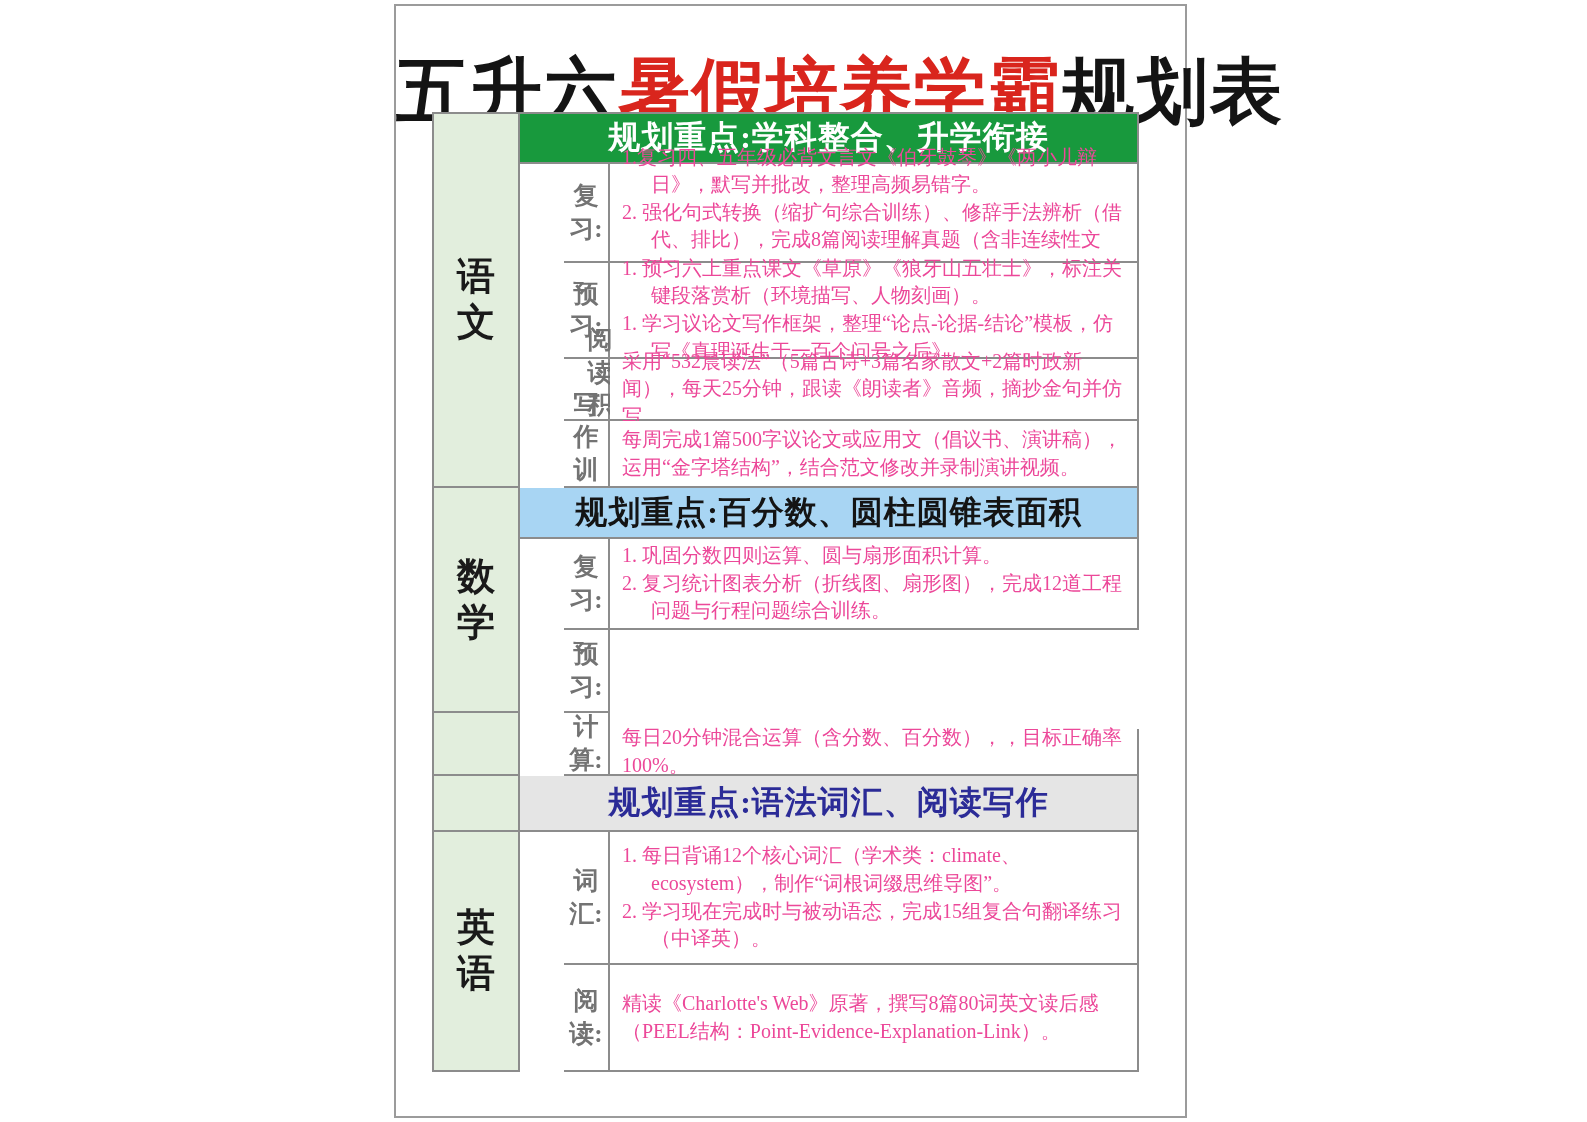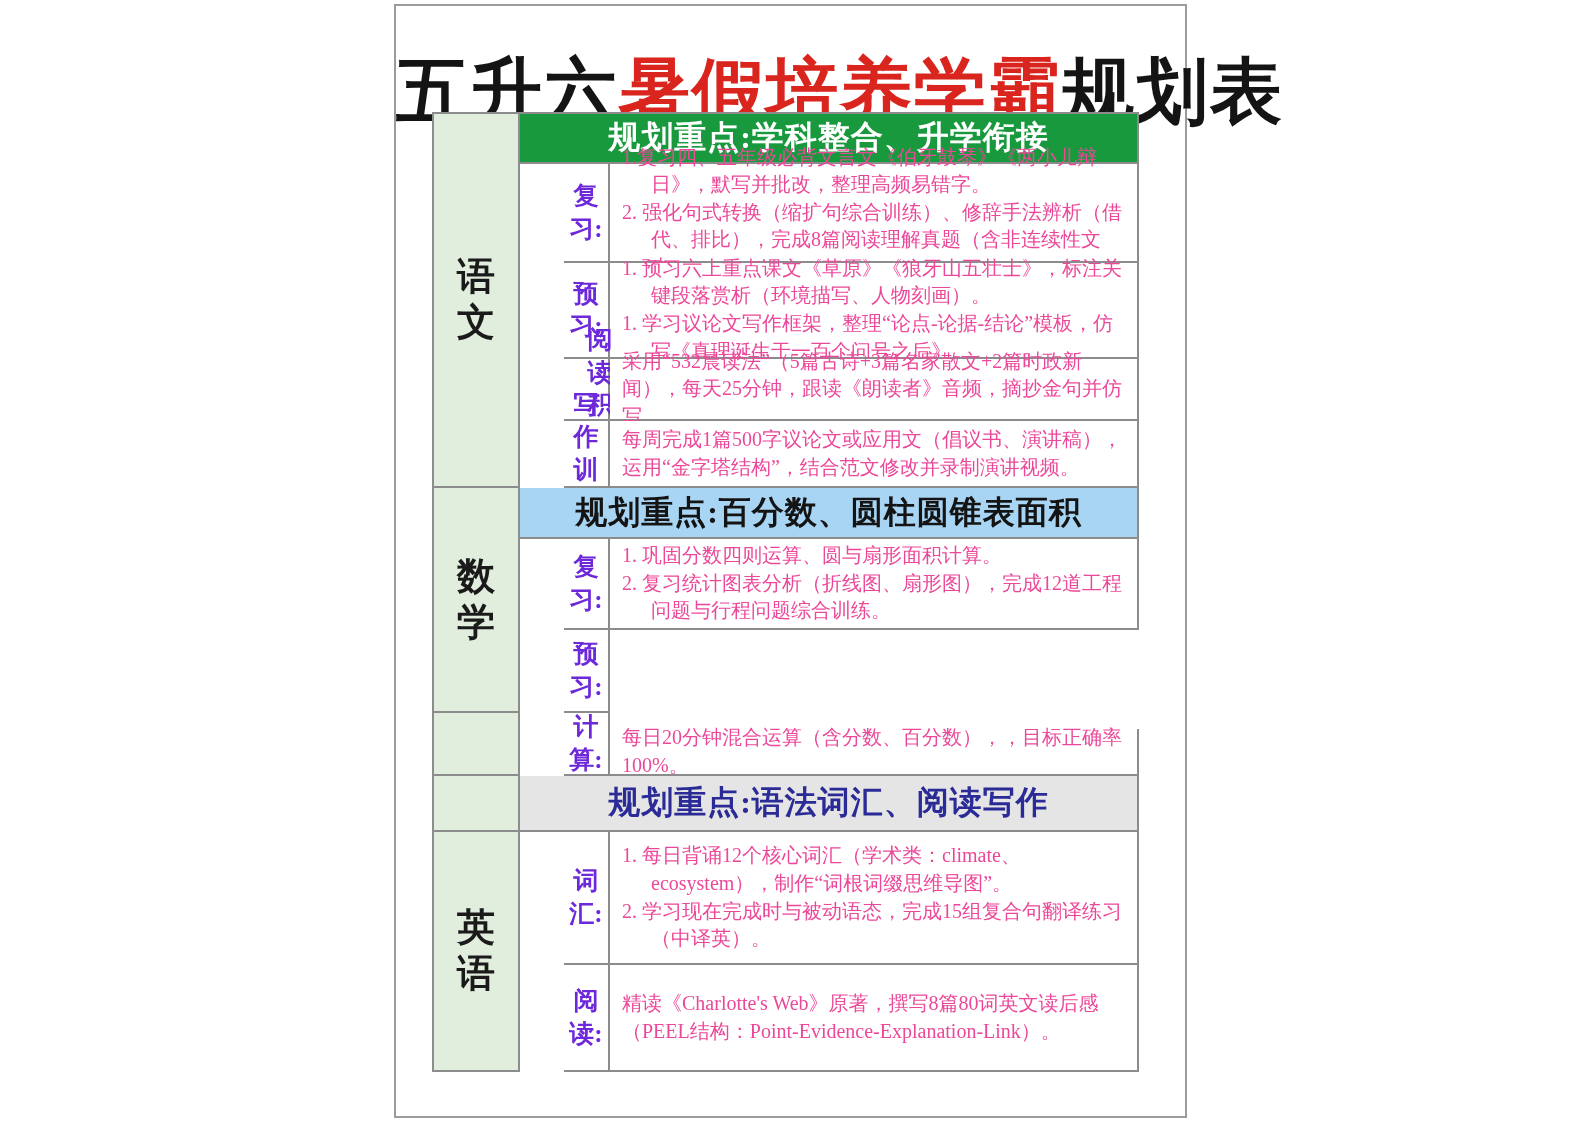--- a/index.html
+++ b/index.html
@@ -43,21 +43,21 @@
     font-size:32px; font-weight:bold; letter-spacing:1px; white-space:nowrap;
     font-family:"Liberation Serif", serif;
   }
   .hdr-green  { background:#18993d; color:#ffffff; }
   .hdr-blue   { background:#a8d5f3; color:#141414; }
   .hdr-purple { background:#e5e5e5; color:#2b2b97; }
 
   .label-cell {
     background:#ffffff; display:flex; flex-direction:column;
     align-items:center; justify-content:center;
-    color:#6d28d9; font-weight:bold; font-size:25px; line-height:1.3;
+    color:#737373; font-weight:bold; font-size:25px; line-height:1.3;
     text-align:center; font-family:"Liberation Serif", serif;margin-left:44px;
   }
   .content-cell {
     background:#ffffff; display:flex; flex-direction:column; justify-content:center;
     padding:6px 8px 6px 12px; font-size:20px; line-height:1.38; color:#ec4899;
     font-family:"Liberation Serif", serif;
   }
   .content-cell p.hang  { padding-left:1.45em; text-indent:-1.45em; }
   .content-cell p.plain { }
 </style>

